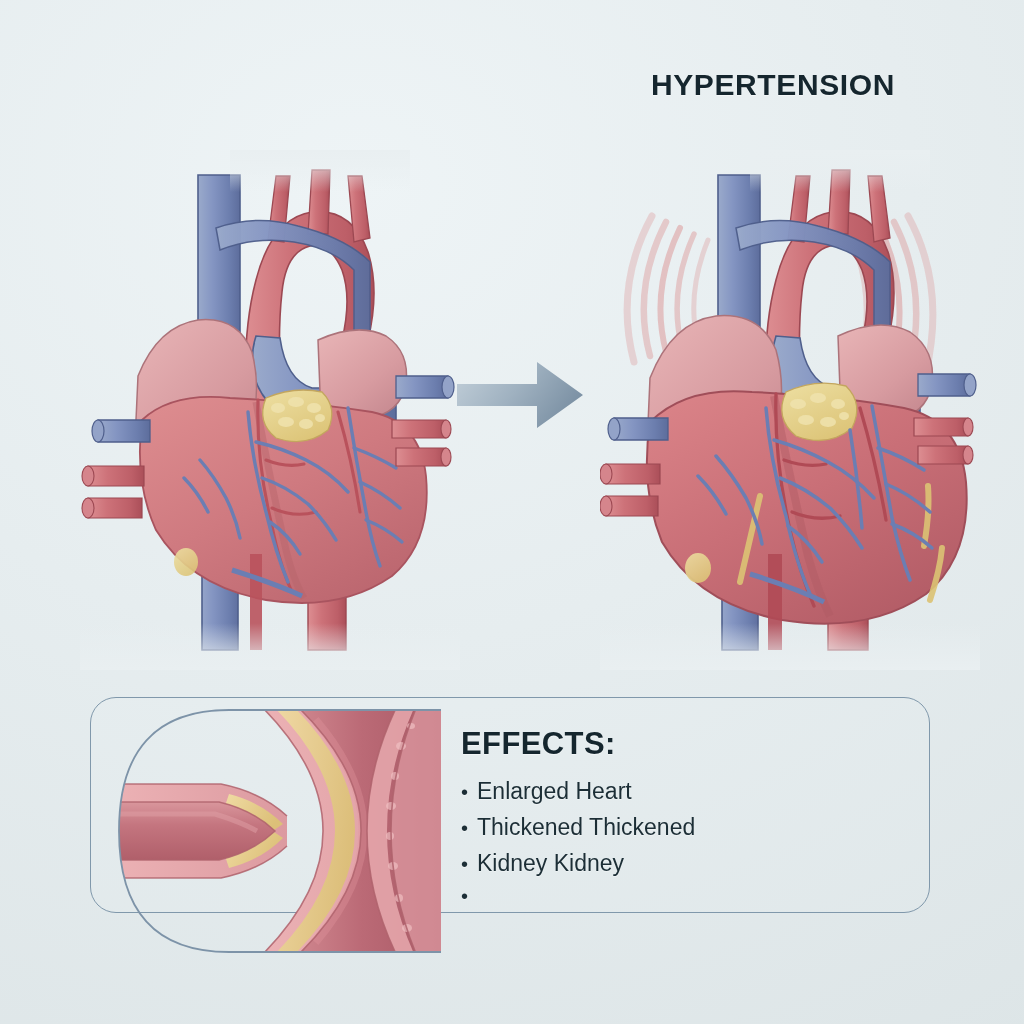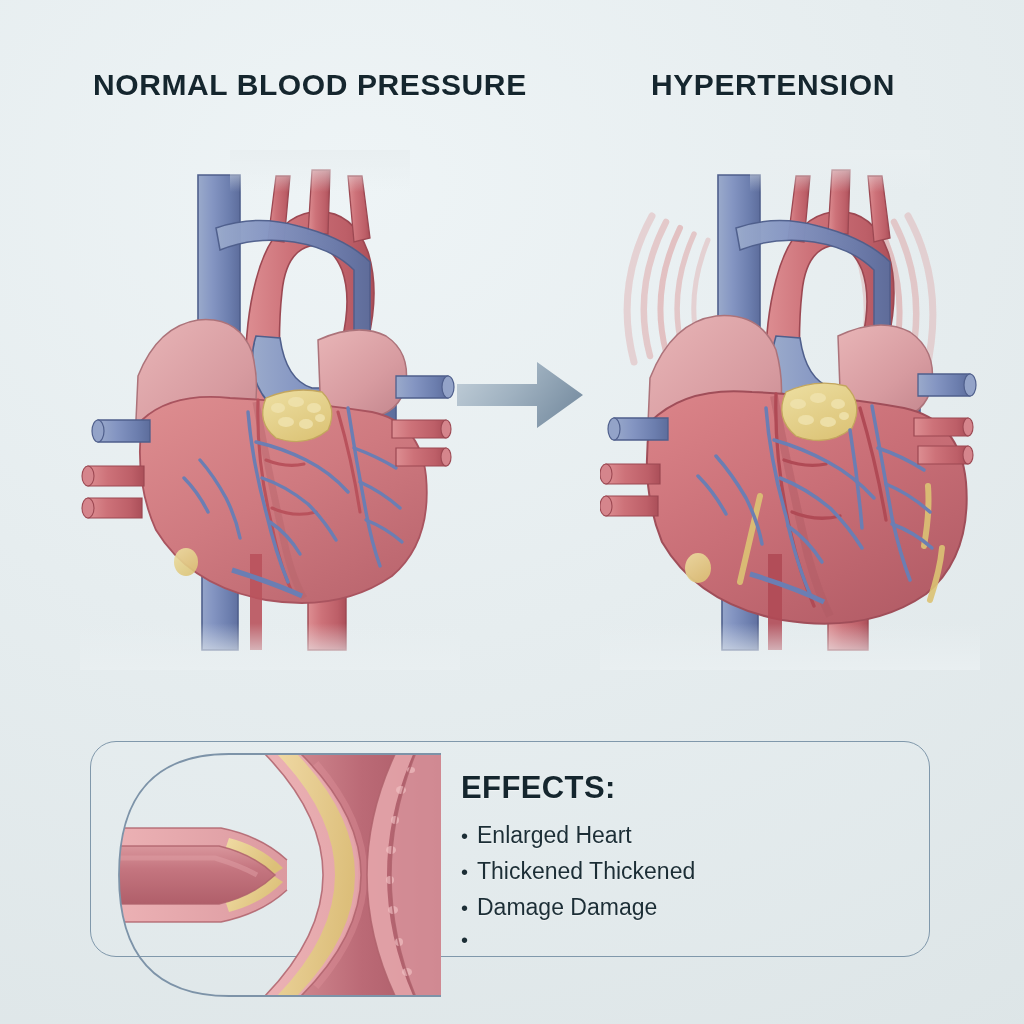--- a/index.html
+++ b/index.html
@@ -56,21 +56,20 @@
   #effects-panel {
     position: absolute;
     left: 90px;
     top: 697px;
     width: 840px;
     height: 216px;
     border: 1.6px solid #8098ab;
     border-radius: 26px;
     box-sizing: border-box;
     background: rgba(255,255,255,0.06);
-    margin-top: 44px;
   }
   #artery-figure {
     position: absolute;
     left: 20px;
     top: 8px;
     width: 330px;
     height: 250px;
   }
   #artery-figure svg { display: block; width: 100%; height: 100%; }
 
@@ -108,21 +107,20 @@
     font-size: 20px;
     line-height: 1;
     color: #1c2e36;
   }
 </style>
 </head>
 <body>
 
 <div id="page">
 
-  <div id="title-normal" class="panel-title">NORMAL BLOOD PRESSURE</div>
 
   <div id="title-hyper" class="panel-title">HYPERTENSION</div>
 
   <div id="stage-normal" class="heart-stage">
     <svg viewBox="0 0 380 540" xmlns="http://www.w3.org/2000/svg">
       <defs>
         <linearGradient id="nVeinG" x1="0" y1="0" x2="1" y2="0">
           <stop offset="0%" stop-color="#9aaacb"></stop>
           <stop offset="35%" stop-color="#8495c2"></stop>
           <stop offset="75%" stop-color="#6c7eae"></stop>
@@ -489,21 +487,21 @@
         <li class="effect-item">
           <span class="effect-bullet">•</span>
           <span>Enlarged Heart</span>
         </li>
         <li class="effect-item">
           <span class="effect-bullet">•</span>
           <span>Thickened Thickened</span>
         </li>
         <li class="effect-item">
           <span class="effect-bullet">•</span>
-          <span>Damage Damage</span>
+          <span>Kidney Kidney</span>
         </li>
         <li class="effect-item">
           <span class="effect-bullet">•</span>
         </li>
       </ul>
     </div>
   </div>
 
 </div>
 

